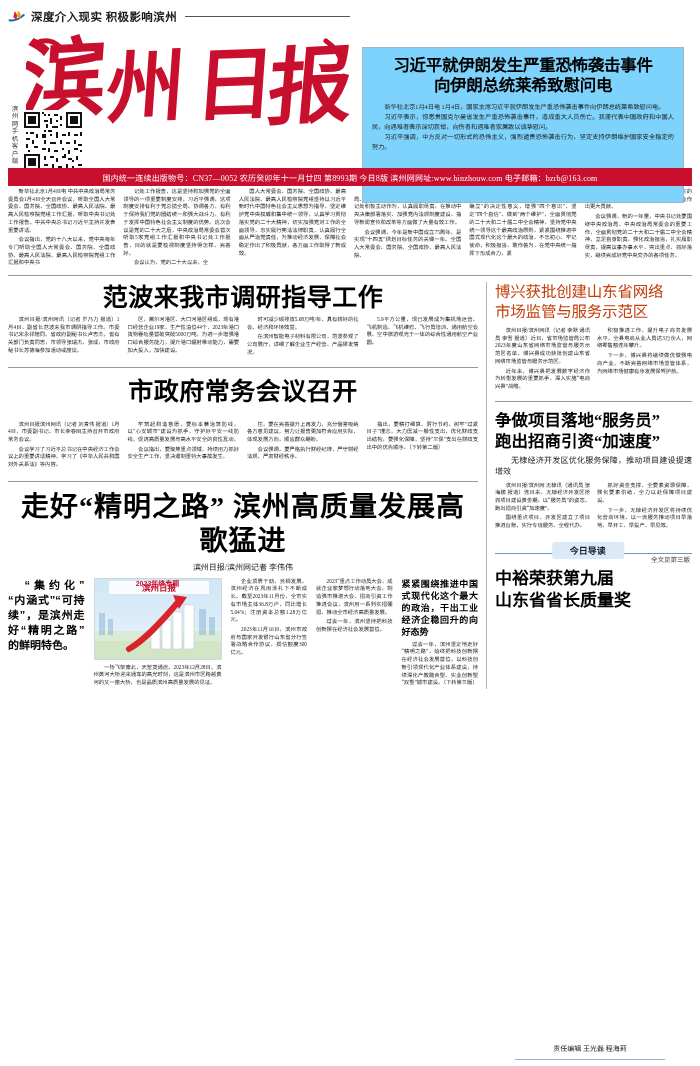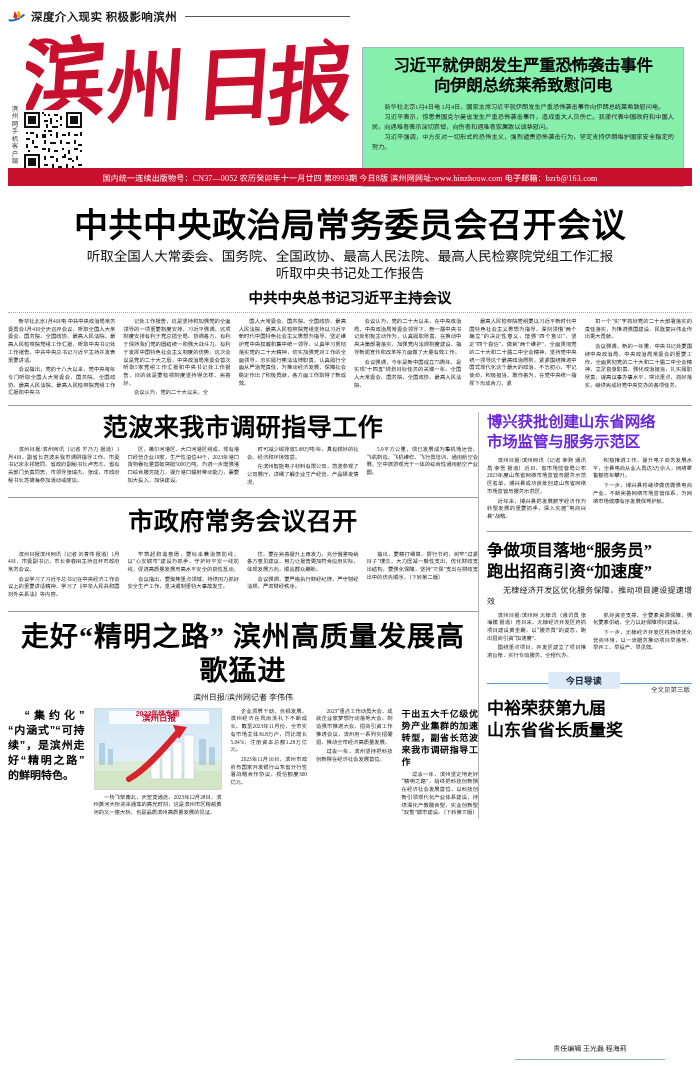--- a/index.html
+++ b/index.html
@@ -24,21 +24,21 @@
   .sidebar-vert{position:absolute;left:2px;top:78px;writing-mode:vertical-rl;font-size:6.5px;color:#333;letter-spacing:1px;line-height:8px;height:60px;}
   .qr{position:absolute;left:14px;top:83px;width:62px;height:62px;}
   .dateline{position:absolute;left:88px;top:139px;display:flex;align-items:baseline;white-space:nowrap;}
   .dl-org{color:#c8102e;font-weight:bold;font-size:14px;letter-spacing:.5px;font-family:"Liberation Serif",serif;}
   .dl-date{color:#111;font-weight:bold;font-size:12.5px;margin-left:8px;}
   .dl-day{color:#111;font-weight:bold;font-size:20px;margin:0 4px;}
   .dl-ri{color:#111;font-weight:bold;font-size:12.5px;}
   .dl-week{color:#111;font-weight:bold;font-size:12.5px;margin-left:6px;}
 
   
-  .topbox{position:absolute;right:8px;top:20px;width:322px;height:140px;border:1px solid #9fb6c9;box-sizing:border-box;padding:7px 9px;background:#86efac;}
+  .topbox{position:absolute;right:8px;top:20px;width:322px;height:156px;border:1px solid #9fb6c9;box-sizing:border-box;padding:7px 9px;background:#7dd3fc;}
   .topbox h1{margin:0;font-family:"Liberation Sans","DejaVu Sans",sans-serif;font-weight:bold;font-size:16.5px;line-height:20px;text-align:center;letter-spacing:-.3px;color:#000;}
   .topbox h1 span{display:block;}
   .topbox .body{margin-top:7px;font-size:6.2px;line-height:9.4px;color:#222;text-align:justify;}
   .topbox .body p{margin:0 0 1px 0;text-indent:2em;}
 
   
   .redbar{position:absolute;left:8px;right:8px;top:168px;height:18px;background:#c8102e;color:#fff;
     display:flex;align-items:center;justify-content:center;font-size:8px;letter-spacing:.2px;white-space:nowrap;}
 
   
@@ -55,25 +55,25 @@
   .cols{display:flex;gap:8px;}
   .col{flex:1;font-size:5.3px;line-height:7.7px;text-align:justify;color:#1c1c1c;}
   .col p{margin:0 0 2px 0;text-indent:2em;}
 
   
   .sec-head{font-family:"Liberation Sans","DejaVu Sans",sans-serif;font-weight:bold;text-align:center;color:#000;}
   .sec-h1{font-size:25px;line-height:30px;letter-spacing:.5px;}
   .byline{text-align:center;font-size:8px;color:#222;margin-top:3px;font-family:"Liberation Serif",serif;}
 
   
-  .main-grid{display:flex;}
+  .main-grid{display:flex;gap:8px;}
   .main-left{width:470px;flex:0 0 470px;}
   .main-right{flex:1;border-left:1px solid #b5b5b5;padding-left:8px;}
 
-  .rh{font-family:"Liberation Sans","DejaVu Sans",sans-serif;font-weight:bold;font-size:15.5px;line-height:20px;color:#6d28d9;letter-spacing:-.2px;}
+  .rh{font-family:"Liberation Sans","DejaVu Sans",sans-serif;font-weight:normal;font-size:15.5px;line-height:20px;color:#c2410c;letter-spacing:-.2px;}
   .rh-serif{font-family:"Liberation Serif",serif;font-weight:bold;font-size:16.5px;line-height:21px;color:#000;}
   .rsub{font-size:8px;line-height:11px;color:#1a1a1a;text-align:justify;margin-top:3px;}
   .rcol{font-size:5.3px;line-height:7.7px;text-align:justify;color:#1c1c1c;}
   .rcol p{margin:0 0 2px 0;text-indent:2em;}
   .rcols2{display:flex;gap:7px;}
   .rcols2 > div{flex:1;}
 
   
   .feature-head{font-family:"Liberation Serif","DejaVu Serif",serif;font-weight:bold;font-size:28px;line-height:34px;text-align:center;letter-spacing:1px;color:#000;}
   .thumb{width:128px;height:82px;position:relative;overflow:hidden;border:1px solid #cfd8de;box-sizing:border-box;}
@@ -213,28 +213,20 @@
       <div class="body">
         <p>新华社北京1月4日电 1月4日，国家主席习近平就伊朗发生严重恐怖袭击事件向伊朗总统莱希致慰问电。</p>
         <p>习近平表示，惊悉贵国克尔曼省发生严重恐怖袭击事件，造成重大人员伤亡。我谨代表中国政府和中国人民，向遇难者表示深切哀悼，向伤者和遇难者家属致以诚挚慰问。</p>
         <p>习近平强调，中方反对一切形式的恐怖主义，强烈谴责恐怖袭击行为，坚定支持伊朗维护国家安全稳定的努力。</p>
       </div>
     </div>
   </div>
 
   <div class="redbar">国内统一连续出版物号：CN37—0052  农历癸卯年十一月廿四  第8993期  今日8版    滨州网网址:www.binzhouw.com  电子邮箱：bzrb@163.com</div>
 
-  <div class="lead" style="margin-top:20px;">
-    <h1>中共中央政治局常务委员会召开会议</h1>
-    <div class="sub">
-      <span>听取全国人大常委会、国务院、全国政协、最高人民法院、最高人民检察院党组工作汇报</span>
-      <span>听取中央书记处工作报告</span>
-    </div>
-    <div class="host">中共中央总书记习近平主持会议</div>
-  </div>
   <div class="rule-dot"></div>
 
   <div class="cols" style="margin-top:2px;">
     <div class="col">
       <p>新华社北京1月4日电 中共中央政治局常务委员会1月4日全天召开会议，听取全国人大常委会、国务院、全国政协、最高人民法院、最高人民检察院党组工作汇报，听取中央书记处工作报告。中共中央总书记习近平主持并发表重要讲话。</p>
       <p>会议指出，党的十八大以来，党中央每年专门听取全国人大常委会、国务院、全国政协、最高人民法院、最高人民检察院党组工作汇报和中央书</p>
     </div>
     <div class="col">
       <p>记处工作报告，这是坚持和加强党的全面领导的一项重要制度安排，习近平强调，这项制度安排有利于党总揽全局、协调各方，有利于保持我们党的团结统一和强大战斗力，有利于发挥中国特色社会主义制度的优势。这次会议是党的二十大之后，中央政治局常委会首次听取5家党组工作汇报和中央书记处工作报告，目的就是要检视制度坚持得怎样、完善好。</p>
       <p>会议认为，党的二十大以来，全</p>
@@ -355,21 +347,21 @@
           <p>企业顶层干劲、竞相发展。滨州经济在风雨洗礼下不断成长。截至2023年11月份，全市实有市场主体36.8万户，同比增长5.04%；注册资本总额1.28万亿元。</p>
           <p>2023年11月16日，滨州市政府与国家开发银行山东省分行签署战略合作协议，授信额度300亿元。</p>
         </div>
 
         <div class="col">
           <p>2023“重点工作动员大会、成就企业家梦想行动落地大会、制造强市推进大会、招商引资工作推进会议，滨州用一系列实招硬招，推动全市经济高质量发展。</p>
           <p>过去一年，滨州坚持把科技创新摆在经济社会发展首位。</p>
         </div>
 
         <div class="col">
-          <div class="kicker" style="font-size:9px;line-height:12px;margin-bottom:3px;">干出五大千亿级优势产业集群的加速转型，副省长范波来我市调研指导工作</div>
+          <div class="kicker" style="font-size:9px;line-height:12px;margin-bottom:3px;">紧紧围绕推进中国式现代化这个最大的政治，干出工业经济企稳回升的向好态势</div>
           <p>过去一年，滨州坚定地走好“精明之路”，始终把科技创新摆在经济社会发展首位，以科技创新引领现代化产业体系建设，持续深化产教融合型、实业创新型“双型”城市建设。（下转第三版）</p>
         </div>
       </div>
     </div>
 
     <div class="main-right">
 
       <div class="rh">
         <div>博兴获批创建山东省网络</div>
         <div>市场监管与服务示范区</div>

